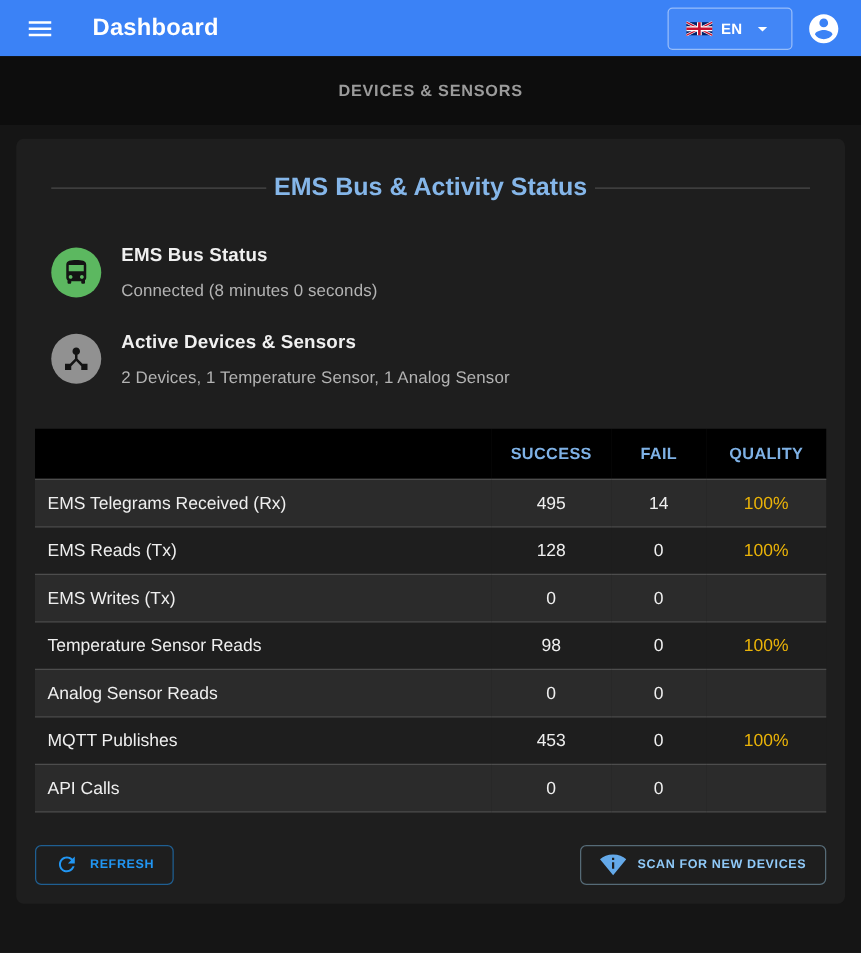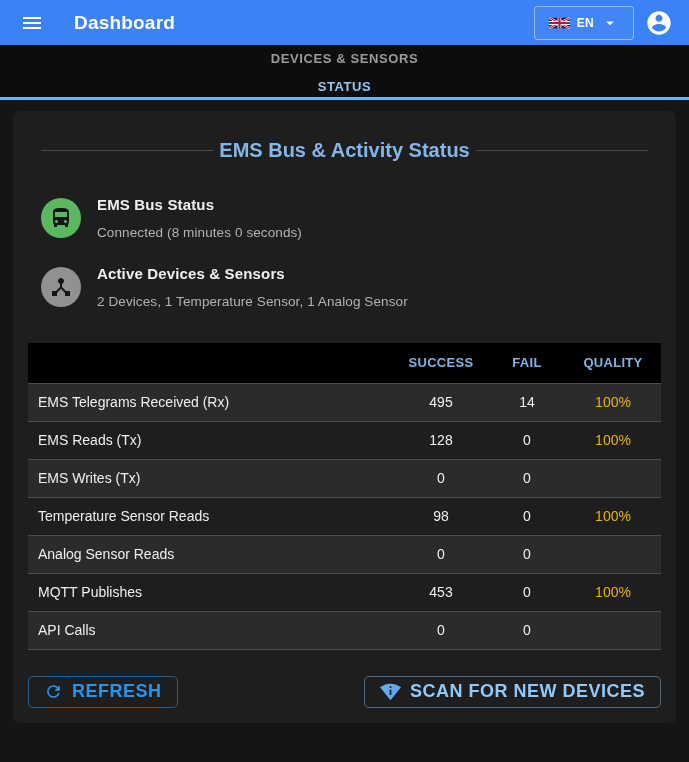--- a/index.html
+++ b/index.html
@@ -20,21 +20,21 @@
   .appbar-spacer { flex:1; }
   .lang-btn {
     display:flex; align-items:center; gap:7px;
     background:rgba(255,255,255,0.04);
     border:1px solid rgba(255,255,255,0.45); border-radius:4px;
     padding:7px 14px; cursor:pointer; color:#fff;
   }
   .lang-label { font-size:12px; font-weight:bold; color:#fff; letter-spacing:.3px; }
   .avatar-btn { background:none; border:none; cursor:pointer; margin-left:11px; display:flex; align-items:center; }
   
-  .tabbar { height:55px; background:#0d0d0d; display:flex;flex-direction:column; }
+  .tabbar { height:55px; background:#0d0d0d; display:flex; }
   .tab {
     flex:1; position:relative; display:flex; align-items:center; justify-content:center;
     font-size:13px; font-weight:bold; letter-spacing:.6px; cursor:pointer;
     color:#9b9b9b; background:none; border:none;
   }
   .tab.active { color:#90caf9; }
   .tab-indicator { position:absolute; left:0; right:0; bottom:0; height:3px; background:#64b5f6; }
   
   .card {
     margin:11px 13px 16px; background:#1e1e1e; border-radius:6px;
@@ -71,21 +71,21 @@
   .stats-table tbody tr:nth-child(odd)  { background:#2b2b2b; }
   .stats-table tbody tr:nth-child(even) { background:#1e1e1e; }
   .stats-table td.cell-name { text-align:left; padding-left:10px; }
   .stats-table td.cell-num  { text-align:center; font-weight:500; }
   .stats-table td.cell-quality { color:#eab308; }
   
   .card-actions { display:flex; justify-content:space-between; margin-top:26px; }
   .btn {
     display:flex; align-items:center; gap:9px;
     background:none; border-radius:5px; cursor:pointer;
-    font-size:18px; font-weight:bold; letter-spacing:.5px;
+    font-size:10px; font-weight:bold; letter-spacing:.5px;
     padding:6px 15px; height:32px;
     font-family:"Liberation Sans","DejaVu Sans",sans-serif;
   }
   .btn-refresh { color:#2196f3; border:1px solid rgba(33,150,243,0.55); }
   .btn-scan    { color:#90caf9; border:1px solid #566b77; }
   .icon { display:inline-flex; }
 </style>
 </head>
 <body>
 
@@ -122,24 +122,20 @@
           <path fill="#fff" d="M12 2C6.48 2 2 6.48 2 12s4.48 10 10 10 10-4.48 10-10S17.52 2 12 2zm0 3c1.66 0 3 1.34 3 3s-1.34 3-3 3-3-1.34-3-3 1.34-3 3-3zm0 14.2c-2.5 0-4.71-1.28-6-3.22.03-1.99 4-3.08 6-3.08 1.99 0 5.97 1.09 6 3.08-1.29 1.94-3.5 3.22-6 3.22z"></path>
         </svg>
     </span>
   </button>
 </header>
 
 <nav class="tabbar">
   <button class="tab">
     <span>DEVICES &amp; SENSORS</span>
   </button>
-  <button class="tab active">
-    <span>STATUS</span>
-    <span class="tab-indicator"></span>
-  </button>
 </nav>
 
 <main class="card">
 
   <div class="card-title-row">
     <span class="divider-line"></span>
     <h1 class="card-title">EMS Bus &amp; Activity Status</h1>
     <span class="divider-line"></span>
   </div>
 

